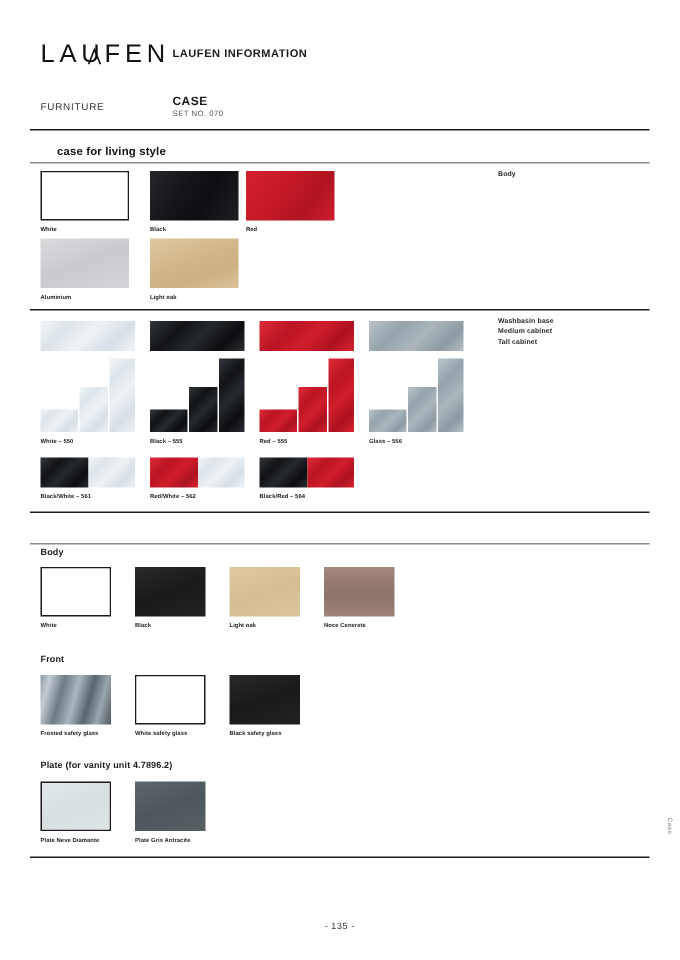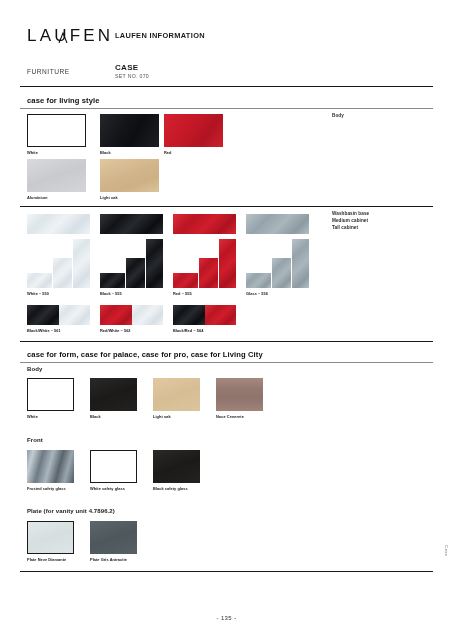--- a/index.html
+++ b/index.html
@@ -97,21 +97,21 @@
     <polyline points="1,12 5,2 9,12" fill="none" stroke="#111" stroke-width="1.1"></polyline>
   </svg>
 
   <div class="prodinfo">LAUFEN INFORMATION</div>
   <div class="furniture">FURNITURE</div>
   <div class="case-title">CASE</div>
   <div class="case-sub">SET NO. 070</div>
 
   <div class="rule" style="top:86px;"></div>
 
-  <div class="sec-head" style="left:27px;top:96px;">case for living style</div>
+  <div class="sec-head" style="left:38px;top:96px;">case for living style</div>
   <div class="rule thin" style="top:108px;"></div>
 
   <div class="side-note" style="left:332px;top:112px;">Body</div>
 
   <div class="sw bordered" style="left:27px;top:114px;width:59px;height:33px;">
     <div class="chip m-white"></div>
   </div>
   <div class="cap" style="left:27px;top:150px;">White</div>
 
   <div class="sw" style="left:100px;top:114px;width:59px;height:33px;">
@@ -217,21 +217,20 @@
   <div class="sw" style="left:173px;top:305px;width:63px;height:20px;">
     <div class="chip" style="display:flex;">
       <div style="flex:1;" class="m-gblack"></div>
         <div style="flex:1;" class="m-gred"></div>
     </div>
   </div>
   <div class="cap" style="left:173px;top:328px;">Black/Red – 564</div>
 
   <div class="rule" style="top:341px;"></div>
 
-  <div class="sec-head" style="left:27px;top:350px;">case for form, case for palace, case for pro, case for Living City</div>
   <div class="rule thin" style="top:362px;"></div>
 
   <div class="sub-head" style="left:27px;top:366px;">Body</div>
 
   <div class="sw bordered" style="left:27px;top:378px;width:47px;height:33px;">
     <div class="chip m-white"></div>
   </div>
   <div class="cap" style="left:27px;top:414px;">White</div>
 
   <div class="sw" style="left:90px;top:378px;width:47px;height:33px;">

